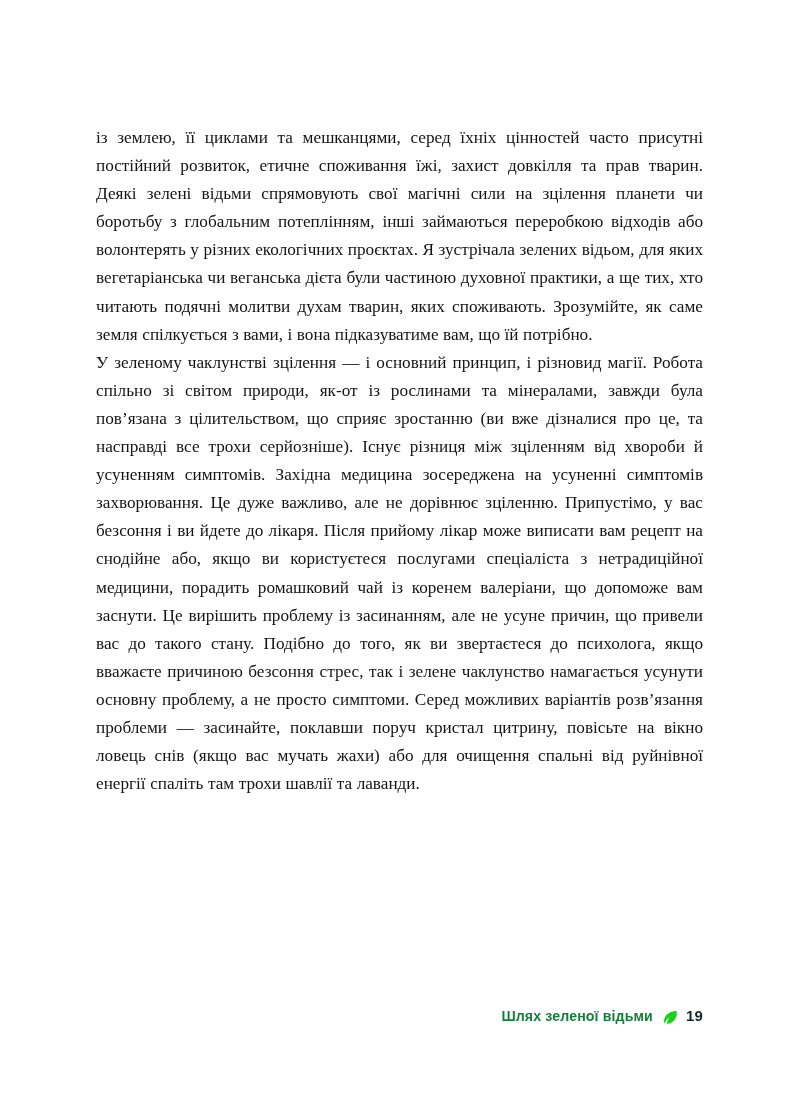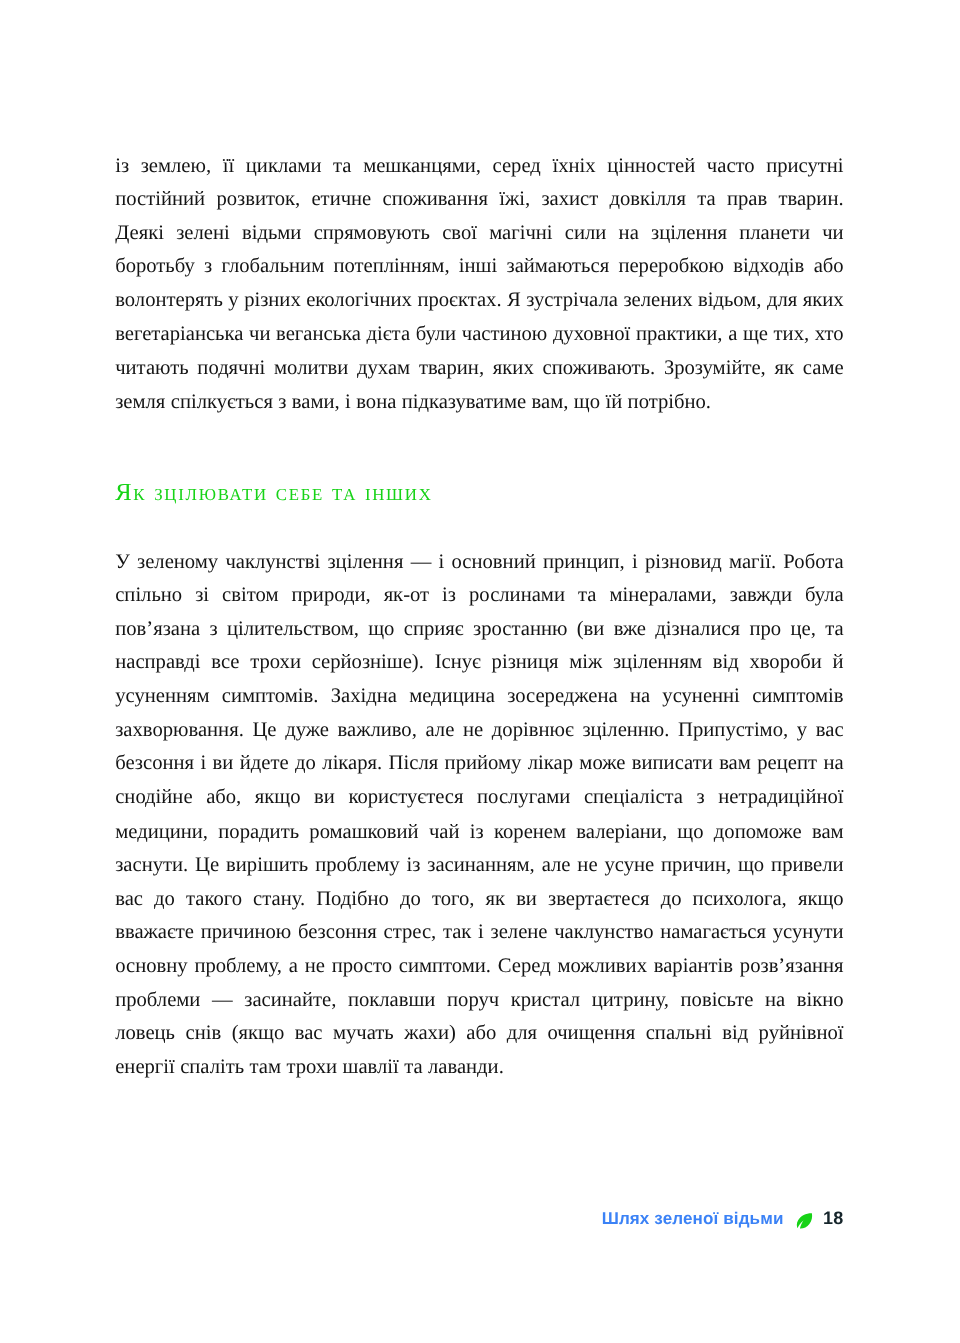--- a/index.html
+++ b/index.html
@@ -55,21 +55,21 @@
     width: 607px;
     display: flex;
     align-items: center;
     justify-content: flex-end;
     gap: 0px;
   }
   .footer-title {
     font-family: "Liberation Sans", "DejaVu Sans", sans-serif;
     font-size: 14.2px;
     font-weight: bold;
-    color: #3b82f6;
+    color: #15803d;
     letter-spacing: 0.1px;
     line-height: 18px;
   }
   .leaf-icon {
     display: inline-block;
     width: 17px;
     height: 17px;
     margin: 0 7px 0 9px;
     flex: none;
     position: relative;
@@ -87,31 +87,28 @@
 </style>
 </head>
 <body>
 
 <div class="page">
 
   <div class="content">
 
     <p class="body-par">із землею, її циклами та мешканцями, серед їхніх цінностей часто присутні постійний розвиток, етичне споживання їжі, захист довкілля та прав тварин. Деякі зелені відьми спрямовують свої магічні сили на зцілення планети чи боротьбу з глобальним потеплінням, інші займаються переробкою відходів або волонтерять у різних екологічних проєктах. Я зустрічала зелених відьом, для яких вегетаріанська чи веганська дієта були частиною духовної практики, а ще тих, хто читають подячні молитви духам тварин, яких споживають. Зрозумійте, як саме земля спілкується з вами, і вона підказуватиме вам, що їй потрібно.</p>
 
-    <div class="heading-block">
-      <h2 class="section-heading">Як зцілювати себе та інших</h2>
-    </div>
 
     <p class="body-par">У зеленому чаклунстві зцілення — і основний принцип, і різновид магії. Робота спільно зі світом природи, як-от із рослинами та мінералами, завжди була пов’язана з цілительством, що сприяє зростанню (ви вже дізналися про це, та насправді все трохи серйозніше). Існує різниця між зціленням від хвороби й усуненням симптомів. Західна медицина зосереджена на усуненні симптомів захворювання. Це дуже важливо, але не дорівнює зціленню. Припустімо, у вас безсоння і ви йдете до лікаря. Після прийому лікар може виписати вам рецепт на снодійне або, якщо ви користуєтеся послугами спеціаліста з нетрадиційної медицини, порадить ромашковий чай із коренем валеріани, що допоможе вам заснути. Це вирішить проблему із засинанням, але не усуне причин, що привели вас до такого стану. Подібно до того, як ви звертаєтеся до психолога, якщо вважаєте причиною безсоння стрес, так і зелене чаклунство намагається усунути основну проблему, а не просто симптоми. Серед можливих варіантів розв’язання проблеми — засинайте, поклавши поруч кристал цитрину, повісьте на вікно ловець снів (якщо вас мучать жахи) або для очищення спальні від руйнівної енергії спаліть там трохи шавлії та лаванди.</p>
 
   </div>
 
   <div class="footer">
     <span class="footer-title">Шлях зеленої відьми</span>
     <span class="leaf-icon">
       <svg viewBox="0 0 17 17" width="17" height="17" aria-hidden="true">
         <path d="M14.6 2.1 C9.8 2.0 5.3 4.2 3.1 7.9 C1.6 10.4 1.9 12.9 2.6 14.6 C3.5 12.3 5.2 10.0 7.6 8.1 C6.2 10.1 5.2 12.3 4.6 14.8 C7.4 15.0 10.5 13.6 12.5 11.0 C14.6 8.3 15.1 5.0 14.6 2.1 Z" fill="#17d317"></path>
       </svg>
     </span>
-    <span class="page-number">18</span>
+    <span class="page-number">19</span>
   </div>
 
 </div>
 
 </body></html>

